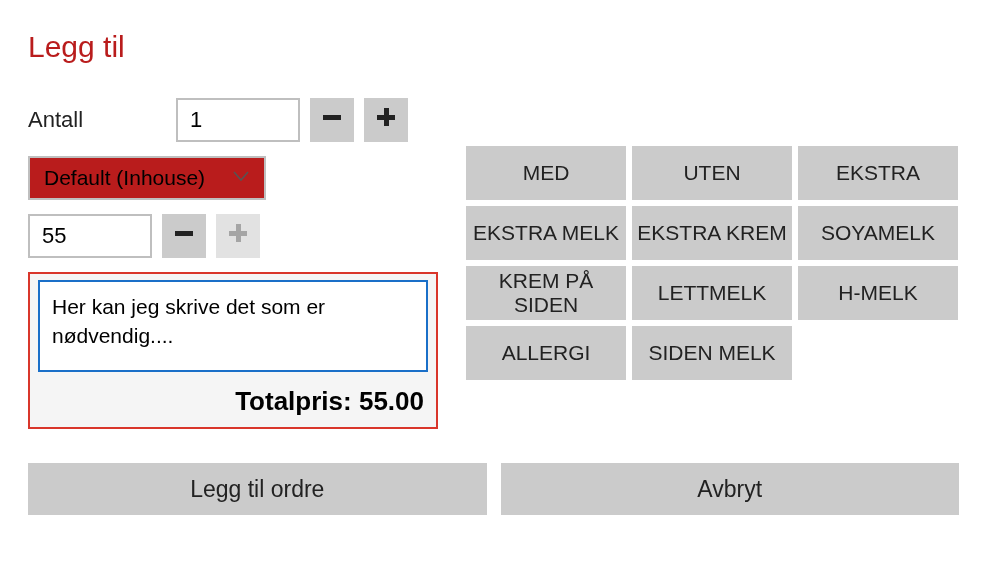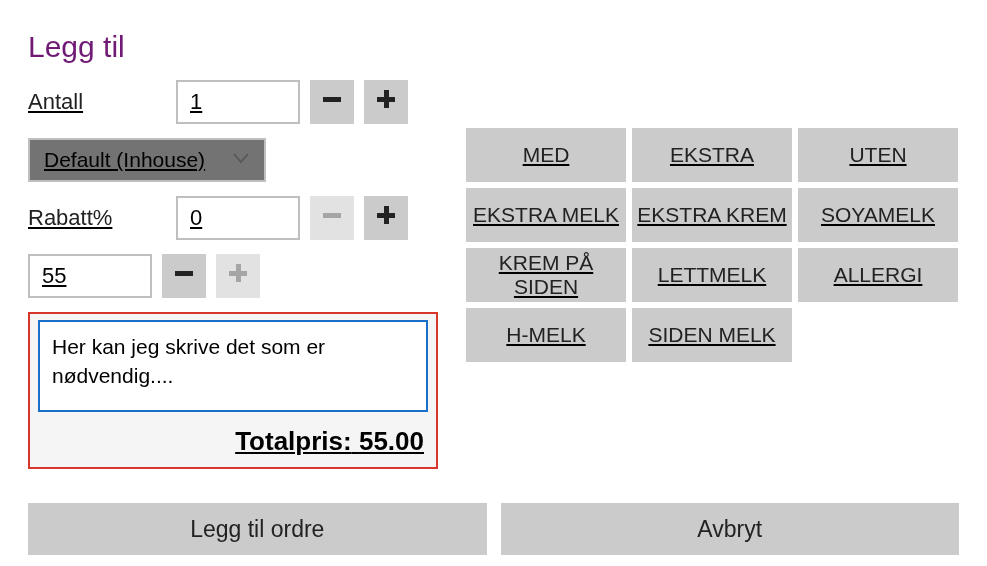--- a/index.html
+++ b/index.html
@@ -11,30 +11,29 @@
       font-family: "Segoe UI", Arial, sans-serif;
       background: #ffffff;
       width: 987px;
       height: 566px;
       overflow: hidden;
       padding: 30px 28px 0 28px;
     }
     .container {
       display: flex;
       gap: 28px;
-      text-decoration: underline;
     }
     .left-col {
       width: 410px;
     }
     .title {
       font-size: 30px;
       font-weight: 400;
-      color: #701a75;
-      margin-bottom: 16px;
+      color: #b91c1c;
+      margin-bottom: 34px;
     }
     .row {
       display: flex;
       align-items: center;
       margin-bottom: 14px;
       height: 44px;
     }
     .row-label {
       width: 148px;
       font-size: 22px;
@@ -65,21 +64,21 @@
       background: #e2e2e2;
     }
     .stepper-btn.disabled svg path,
     .stepper-btn.disabled svg rect {
       fill: #a5a5a5;
     }
     .select-box {
       width: 238px;
       height: 44px;
       border: 2px solid #bfbfbf;
-      background: #737373;
+      background: #b91c1c;
       display: flex;
       align-items: center;
       padding: 0 14px;
       font-size: 21px;
       cursor: pointer;
       position: relative;
       text-align: center;
     }
     .chev {
       position: absolute;
@@ -177,39 +176,20 @@
       <div class="select-box">
         <span>Default (Inhouse)</span>
         <span class="chev">
           <svg width="18" height="18">
               <path d="M2 5 L9 13 L16 5" stroke="#555" stroke-width="1.5" fill="none"></path>
             </svg>
         </span>
       </div>
     </div>
 
-    <div class="row">
-      <div class="row-label">Rabatt%</div>
-      <input class="input-box" value="0" style="">
-      <button class="stepper-btn disabled">
-        <span>
-          <svg width="22" height="22">
-              <rect x="2" y="9" width="18" height="5" fill="#a5a5a5"></rect>
-            </svg>
-        </span>
-      </button>
-      <button class="stepper-btn">
-        <span>
-          <svg width="22" height="22">
-              <rect x="2" y="9" width="18" height="5" fill="#222"></rect>
-              <rect x="9" y="2" width="5" height="18" fill="#222"></rect>
-            </svg>
-        </span>
-      </button>
-    </div>
 
     <div class="row">
       <input class="input-box" value="55" style="">
       <button class="stepper-btn">
         <span>
           <svg width="22" height="22">
               <rect x="2" y="9" width="18" height="5" fill="#222"></rect>
             </svg>
         </span>
       </button>
@@ -230,29 +210,29 @@
         <span> </span>
         <span>55.00</span>
       </div>
     </div>
 
   </div>
 
   <div class="right-col">
     <div class="tag-grid">
       <button class="tag-btn">MED</button>
+      <button class="tag-btn">UTEN</button>
       <button class="tag-btn">EKSTRA</button>
-      <button class="tag-btn">UTEN</button>
       <button class="tag-btn">EKSTRA MELK</button>
       <button class="tag-btn">EKSTRA KREM</button>
       <button class="tag-btn">SOYAMELK</button>
       <button class="tag-btn">KREM PÅ SIDEN</button>
       <button class="tag-btn">LETTMELK</button>
+      <button class="tag-btn">H-MELK</button>
       <button class="tag-btn">ALLERGI</button>
-      <button class="tag-btn">H-MELK</button>
       <button class="tag-btn">SIDEN MELK</button>
     </div>
   </div>
 </div>
 
 <div class="footer">
   <button class="footer-btn">Legg til ordre</button>
   <button class="footer-btn">Avbryt</button>
 </div>
 

